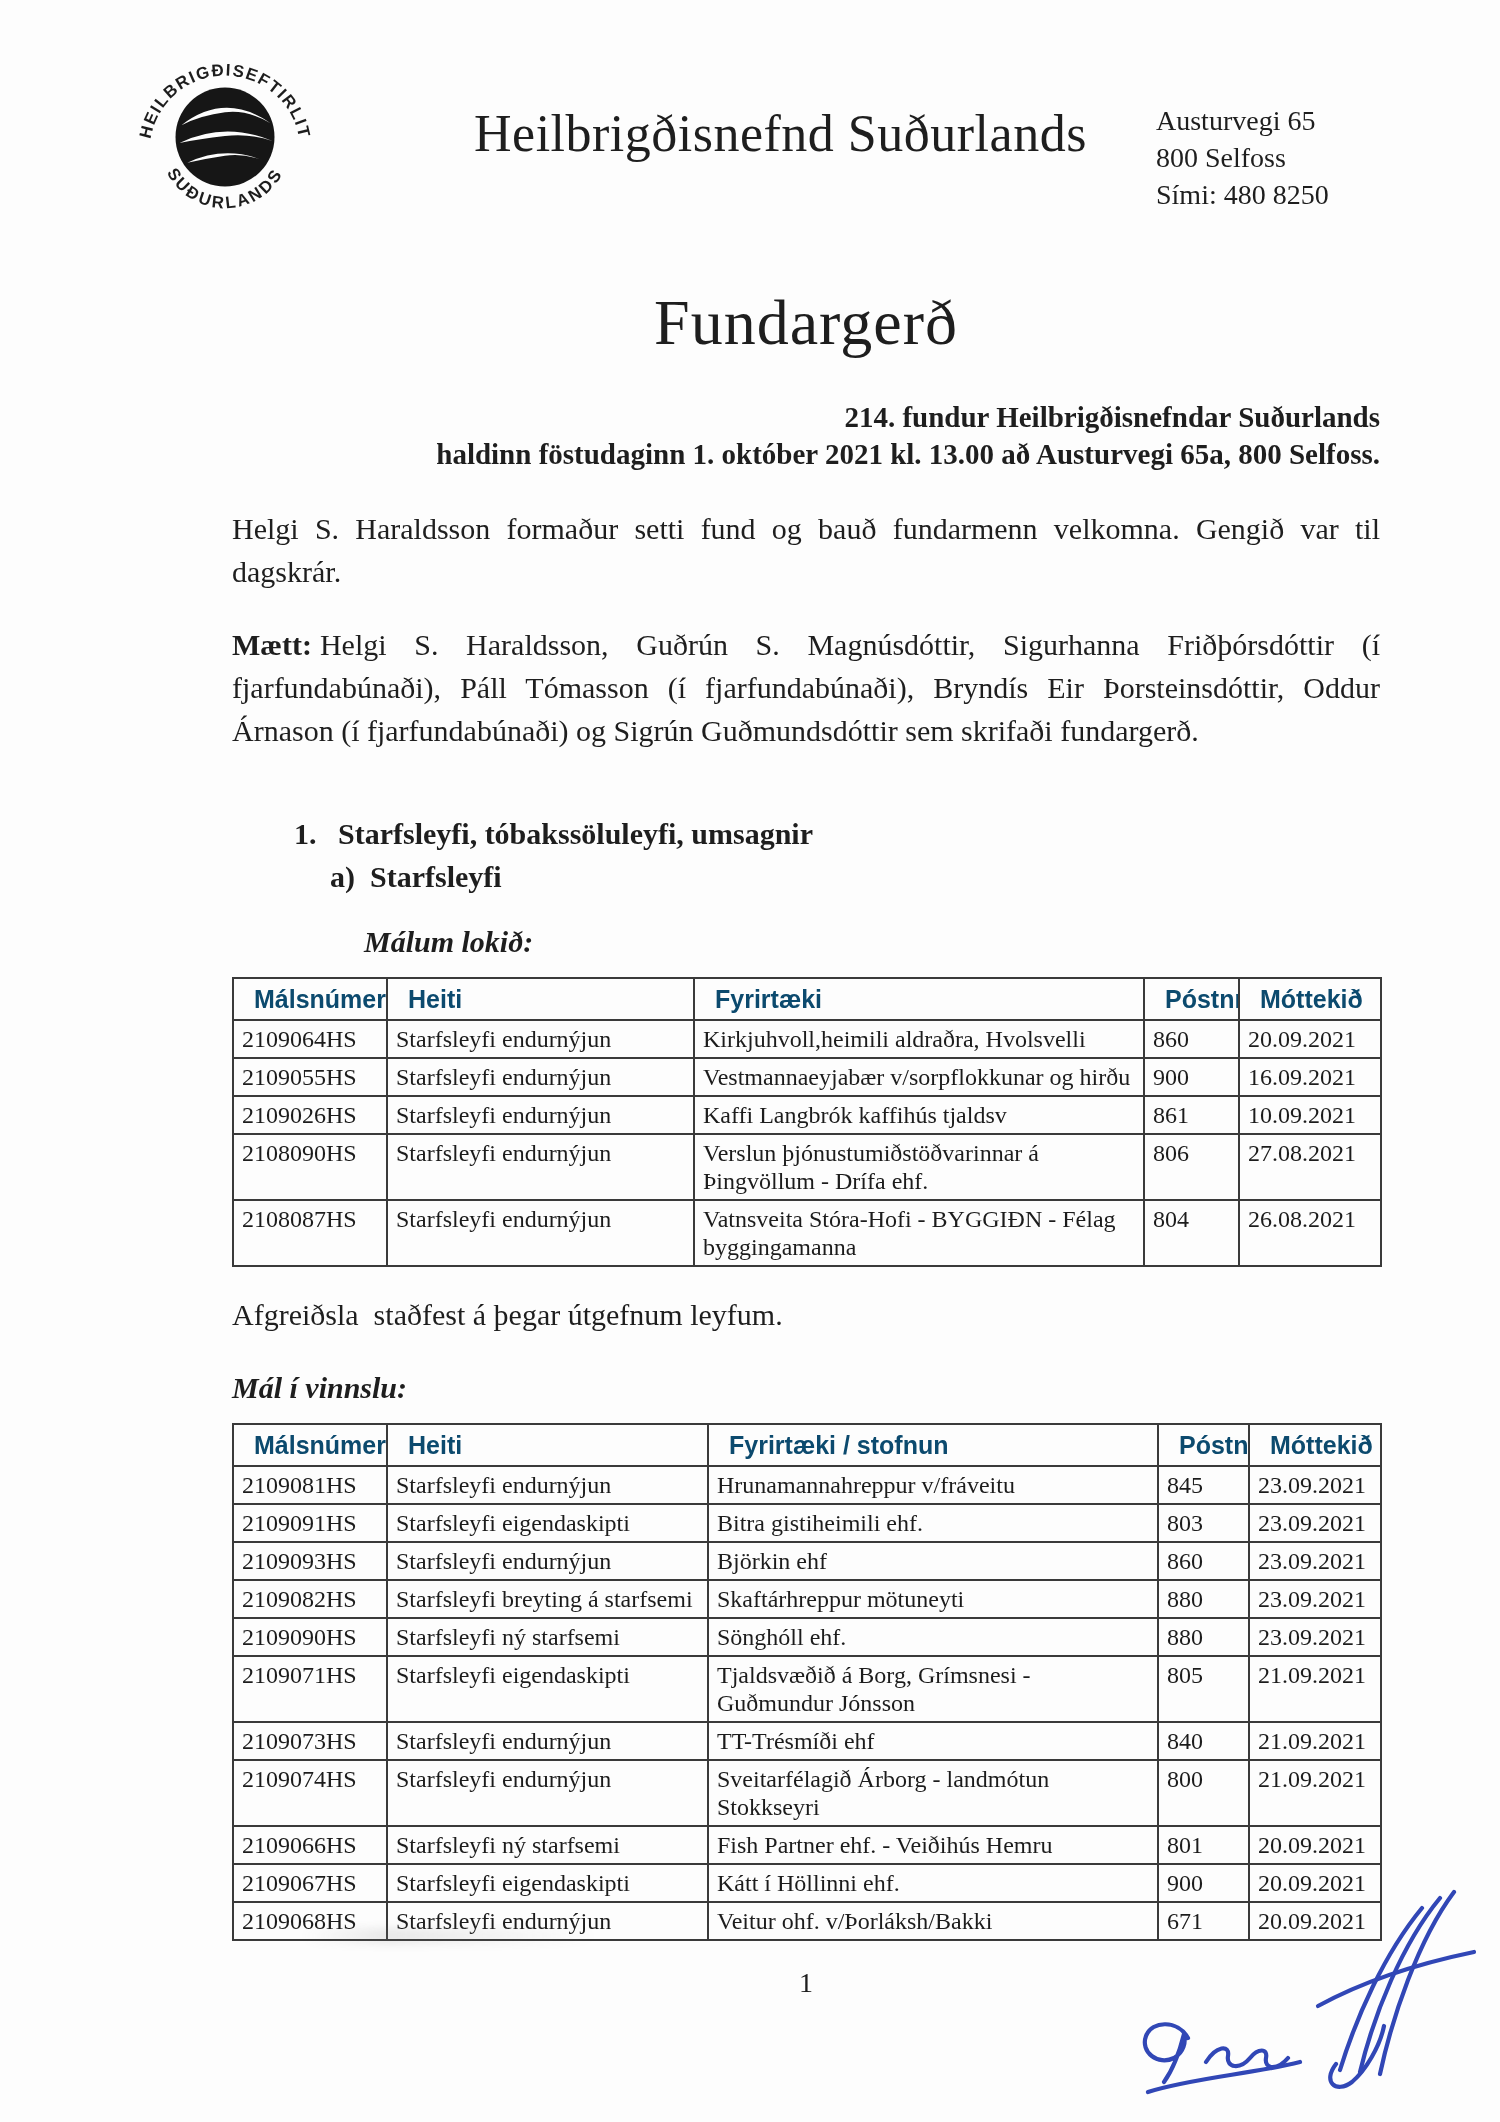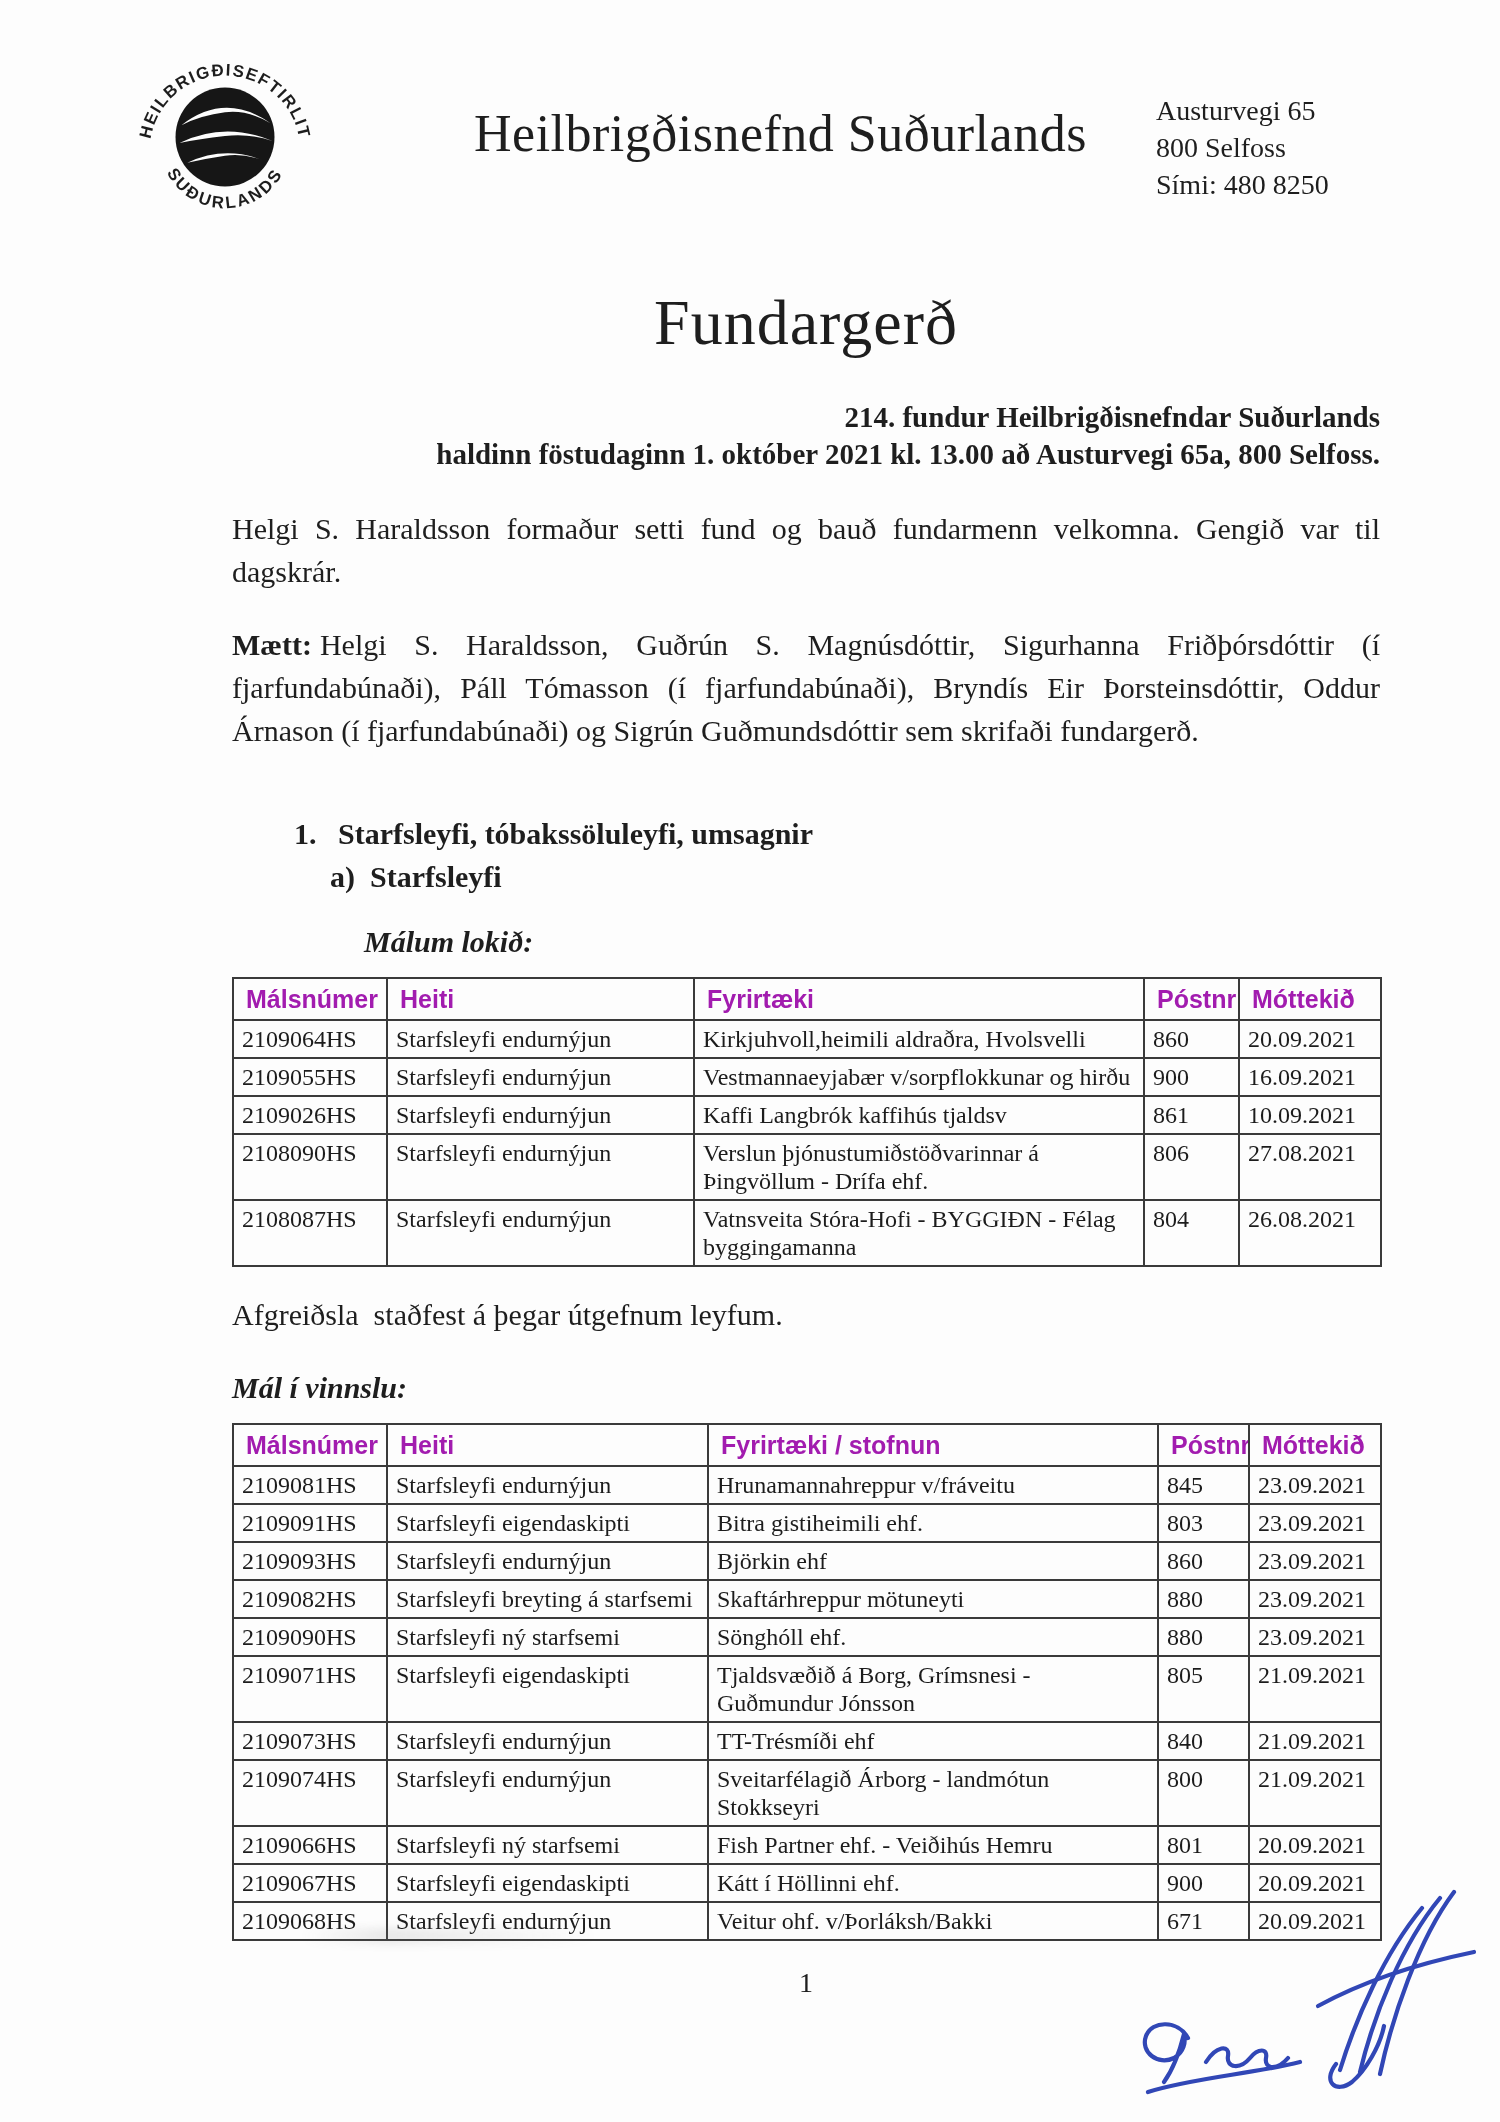--- a/index.html
+++ b/index.html
@@ -9,21 +9,21 @@
     background:#fdfdfd;
     overflow:hidden;
     font-family:"Liberation Serif", serif;
     color:#1e1e1e;
   }
   
   .logo{position:absolute;left:126px;top:40px;width:198px;height:198px;}
   .logo-arc{font-family:"Liberation Sans", sans-serif;font-size:17px;font-weight:bold;fill:#1d1d1d;letter-spacing:1.6px;}
   .logo-arc-bottom{letter-spacing:2.6px;}
   .org-name{position:absolute;left:474px;top:104px;font-size:52px;letter-spacing:0.5px;}
-  .address{position:absolute;left:1156px;top:92px;font-size:28px;line-height:37px;}
+  .address{position:absolute;left:1156px;top:102px;font-size:28px;line-height:37px;}
   
   .doc-title{position:absolute;left:232px;top:286px;width:1148px;text-align:center;font-size:64px;letter-spacing:1px;}
   
   .content{position:absolute;left:232px;top:385px;width:1148px;font-size:30px;line-height:43px;}
   .meeting{margin-top:14px;text-align:right;font-weight:bold;font-size:29px;line-height:37px;}
   .para{margin-top:30px;text-align:justify;}
   .para.opening{margin-top:34px;}
   .attendees-label{font-weight:bold;margin-right:8px;}
   .section-heading{margin-top:60px;font-weight:bold;padding-left:62px;}
   .section-number{display:inline-block;min-width:44px;}
@@ -44,22 +44,22 @@
     border:2px solid #3a3a3a;
     padding:4px 8px;
     vertical-align:top;
     text-align:left;
     overflow:hidden;
   }
   table.tbl th{
     font-family:"Liberation Sans", sans-serif;
     font-weight:bold;
     font-size:25px;
-    padding:6px 12px;
-    color:#a21caf;
+    padding:6px 20px;
+    color:#0c4a6e;
   }
   table.tbl td{font-family:"Liberation Serif", serif;color:#1c1c1c;}
   table.tbl td:nth-child(4){text-align:left;}
   
   .page-number{margin-top:20px;text-align:center;font-size:28px;}
   .smudge{
     position:absolute;left:300px;top:1928px;width:300px;height:16px;
     background:linear-gradient(90deg, rgba(120,120,120,0) 0%, rgba(120,120,120,0.35) 30%, rgba(120,120,120,0.15) 70%, rgba(120,120,120,0) 100%);
     filter:blur(4px);border-radius:8px;opacity:0.45;
   }

